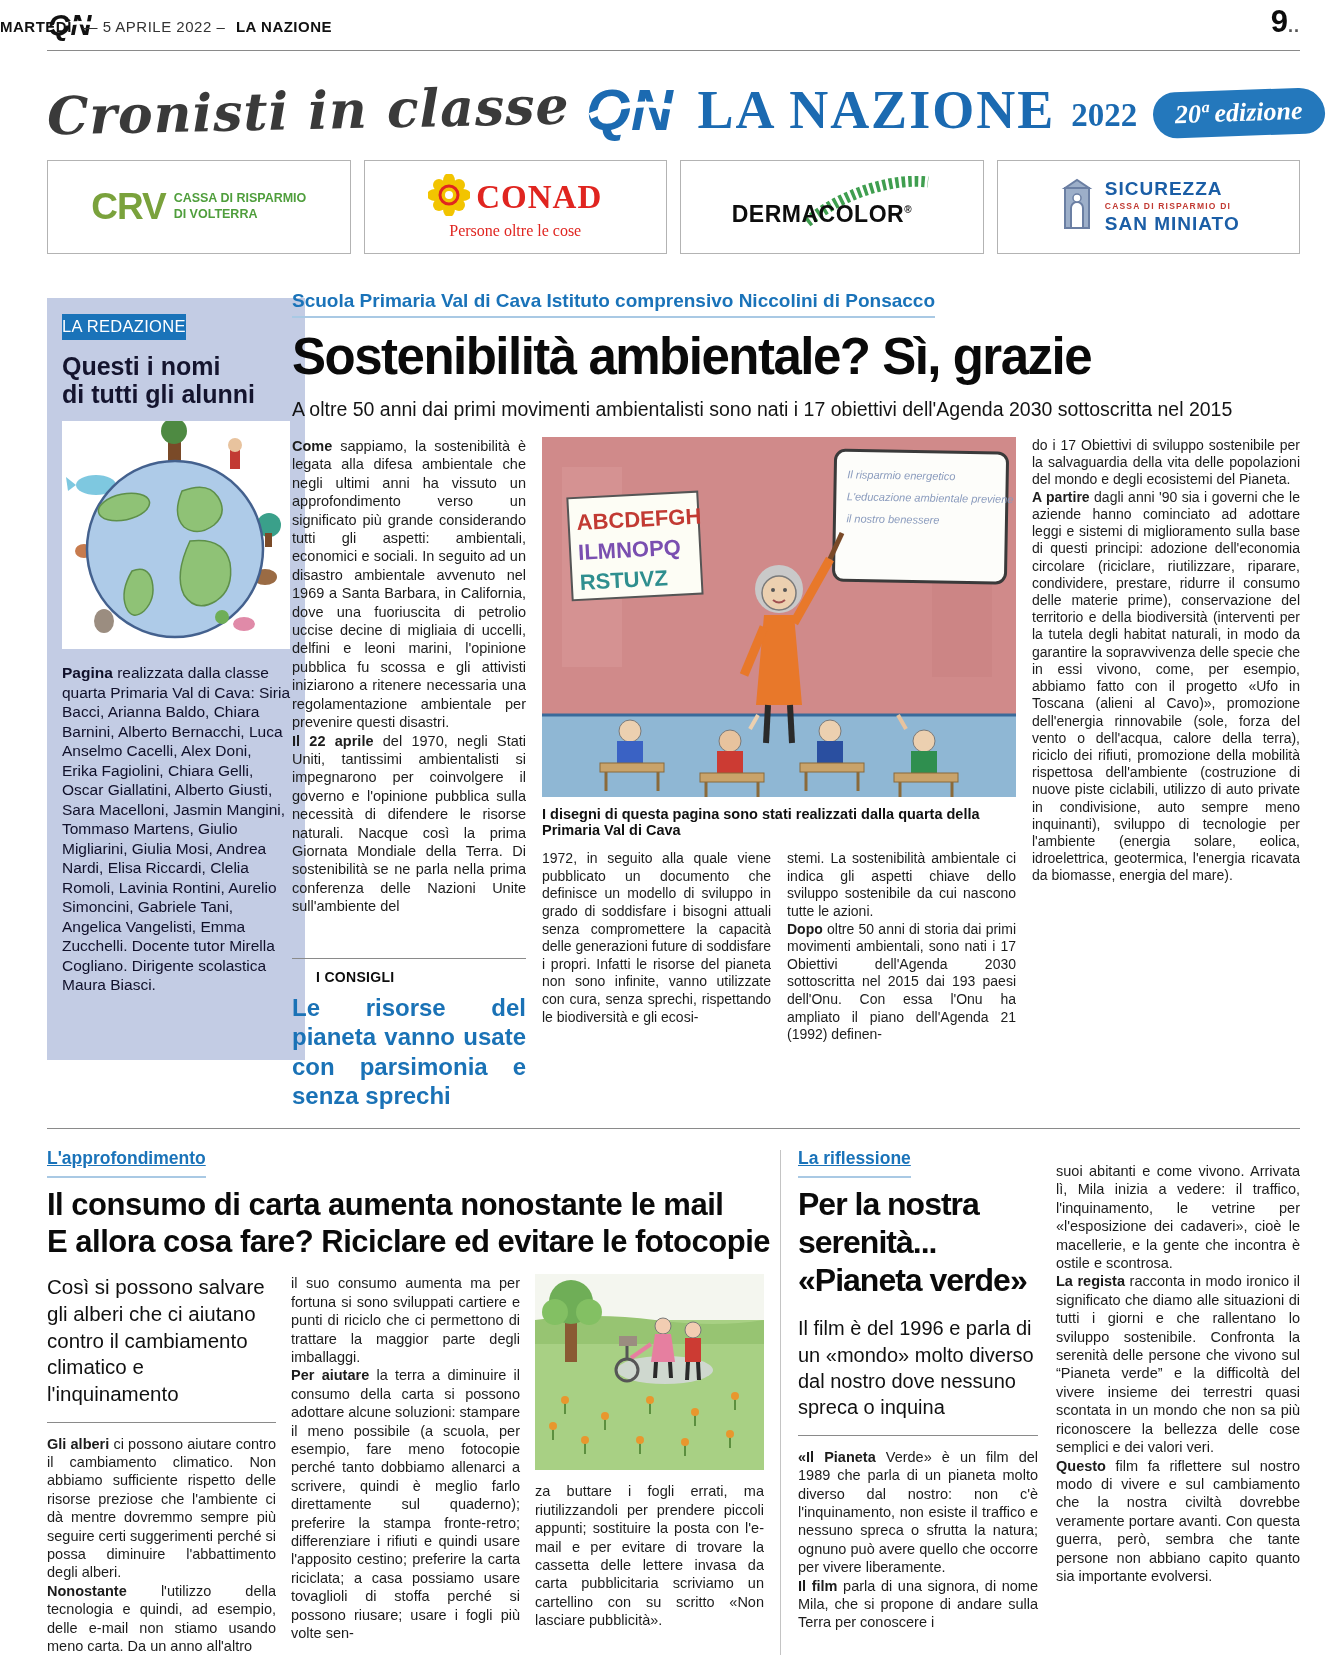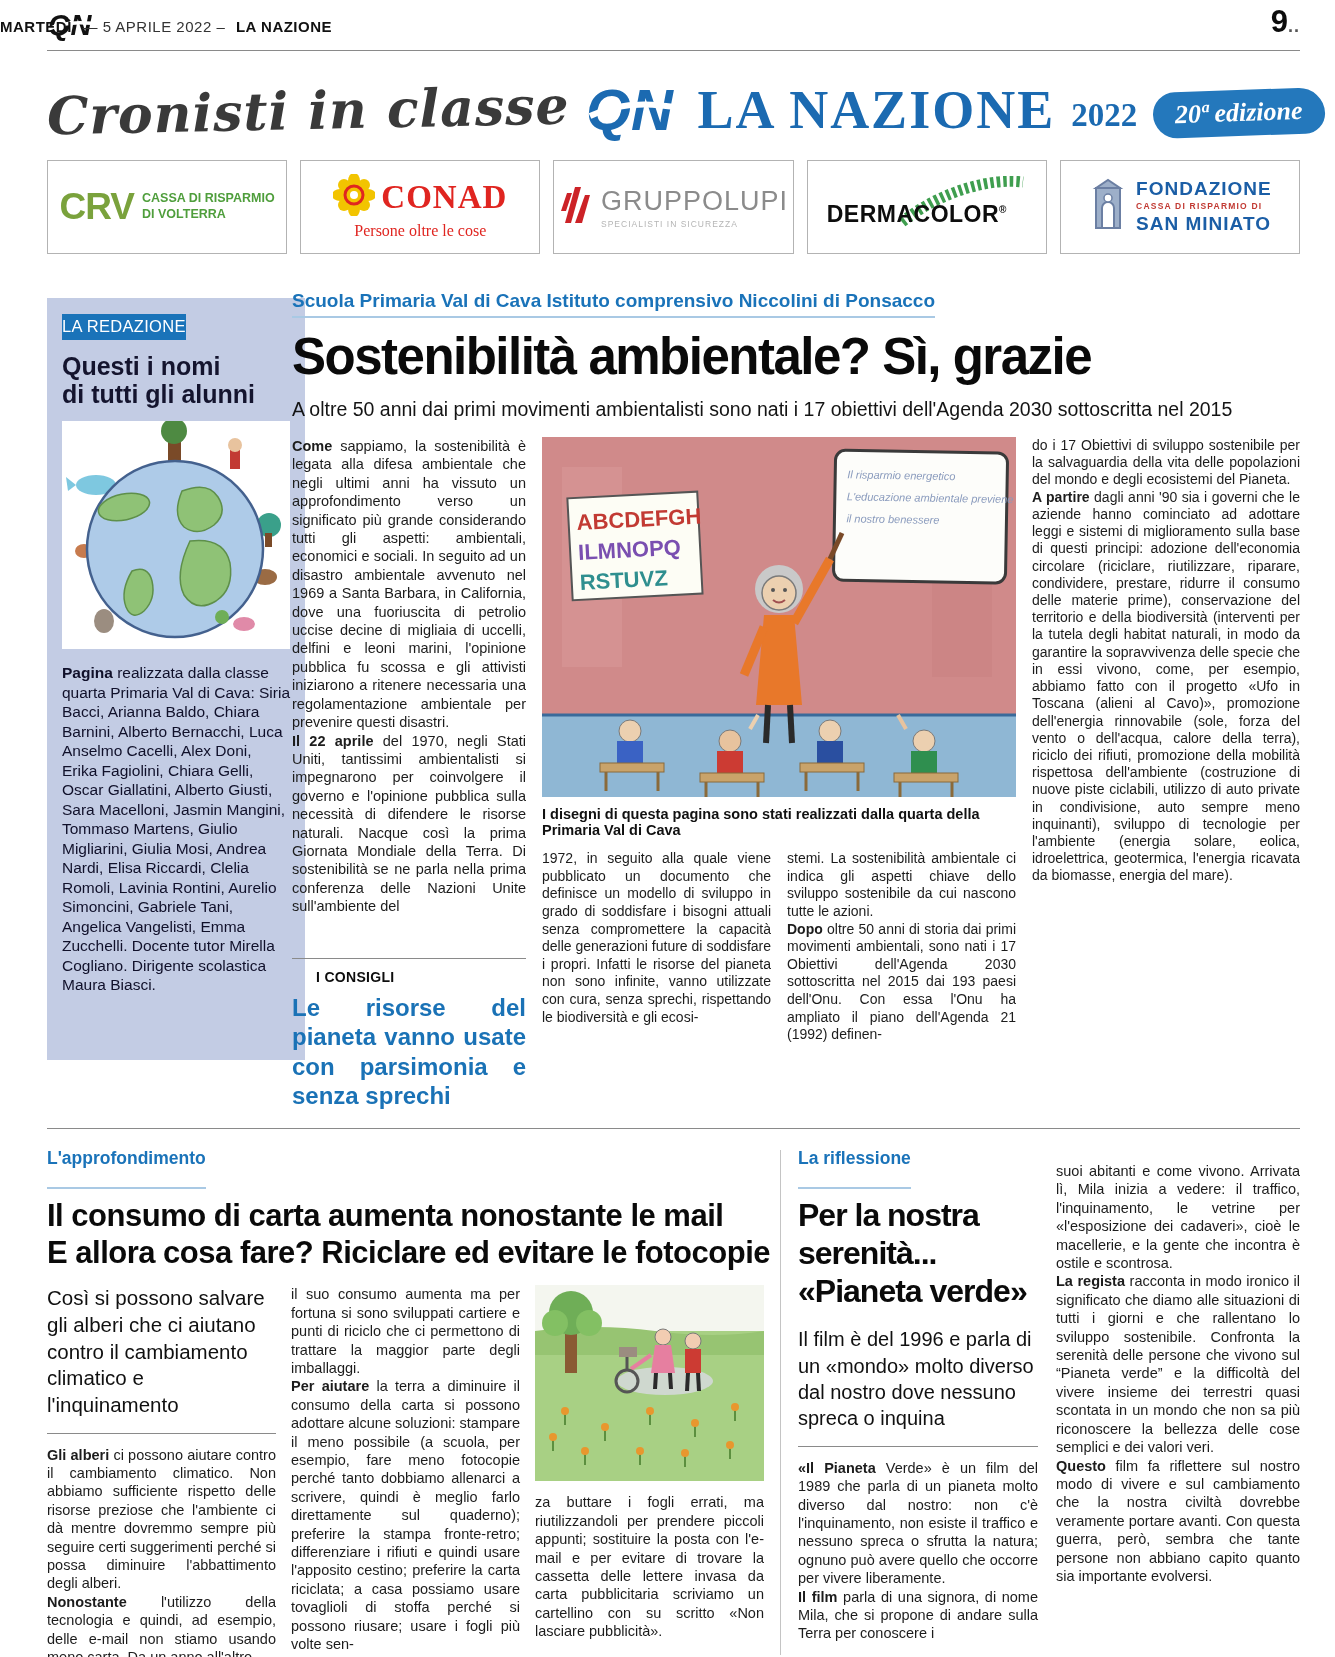--- a/index.html
+++ b/index.html
@@ -72,21 +72,21 @@
   .mid-cols .mc { flex:1; height:262px; overflow:hidden; font-size:14px; line-height:1.26; text-align:justify; }
   .consigli { border-top:1px solid #8a8a8a; margin-top:16px; padding-top:10px; }
   .consigli-label { font-size:14px; font-weight:bold; color:#0d0d0d; letter-spacing:.3px;margin-left:24px; }
   .consigli-text { font-size:24px; font-weight:bold; color:#1a72b6; line-height:1.22; margin-top:8px; }
 
   
   .bottom-rule { position:absolute; left:47px; right:35px; top:1128px; border-top:1px solid #8a8a8a; }
   .vert-divider { position:absolute; left:780px; top:1150px; height:505px; width:1px; background:#c4c4c4; }
 
   .bl { position:absolute; left:47px; top:1148px; width:717px; }
-  .kicker-sm { display:inline-block; color:#1a73b9; font-weight:bold; font-size:17.5px; border-bottom:2px solid #a9c9e4; padding-bottom:18px; }
+  .kicker-sm { display:inline-block; color:#1a73b9; font-weight:bold; font-size:17.5px; border-bottom:2px solid #a9c9e4; padding-bottom:7px;text-decoration:underline; }
   .bl-headline { font-size:31px; font-weight:bold; letter-spacing:-0.5px; line-height:1.2; color:#0a0a0a; margin-top:8px; white-space:nowrap; }
   .bl-cols { display:flex; gap:15px; margin-top:14px; }
   .bl-col { width:229px; text-align:justify; font-size:14.5px; line-height:1.27; }
   .bl-col p { margin:0; }
   .standfirst { font-size:20.5px; line-height:1.3; color:#101010; text-align:left; }
   .sf-rule { border-top:1px solid #8a8a8a; margin:14px 0 12px; }
   .park-img { width:229px; height:196px; display:block; }
   .bl-col3-text { margin-top:12px; height:165px; overflow:hidden; }
   .bl-body { height:330px; overflow:hidden; }
 
@@ -156,51 +156,38 @@
               <circle cx="21" cy="21" r="9" fill="#f2c400" stroke="#e02520" stroke-width="3"></circle>
               <circle cx="21" cy="21" r="4" fill="#fff"></circle>
             </svg>
           </span>
           <span class="conad-name">CONAD</span>
         </div>
         <div class="conad-tag">Persone oltre le cose</div>
       </div>
     </div>
     <div class="sponsor">
-      <span>
-        <svg width="34" height="44" viewBox="0 0 34 44">
-          <path d="M6 40 L16 4 L22 4 L12 40 Z" fill="#cc2227"></path>
-          <path d="M16 40 L26 12 L31 12 L23 40 Z" fill="#cc2227"></path>
-          <path d="M2 28 L8 10 L13 10 L7 28 Z" fill="#cc2227"></path>
-        </svg>
-      </span>
-      <span class="gl-stack">
-        <span class="gl-name">GRUPPOLUPI</span>
-        <span class="gl-tag">SPECIALISTI IN SICUREZZA</span>
-      </span>
-    </div>
-    <div class="sponsor">
       <div class="derma-wrap">
         <svg width="130" height="56" viewBox="0 0 130 56">
           <path d="M5 46 C45 14 95 2 126 6" stroke="#3f9e4f" stroke-width="11" fill="none" stroke-dasharray="3.5 3"></path>
         </svg>
         <div class="derma-name"><span>DERMACOLOR</span><sup>®</sup></div>
       </div>
     </div>
     <div class="sponsor">
       <span>
         <svg width="40" height="54" viewBox="0 0 40 54">
           <rect x="8" y="10" width="24" height="40" fill="#9dafc9" stroke="#6b7fa3" stroke-width="2"></rect>
           <path d="M8 10 L20 2 L32 10 Z" fill="#9dafc9" stroke="#6b7fa3" stroke-width="2"></path>
           <path d="M14 50 L14 30 A6 6 0 0 1 26 30 L26 50 Z" fill="#fff" stroke="#6b7fa3" stroke-width="2"></path>
           <circle cx="20" cy="20" r="4" fill="#fff" stroke="#6b7fa3" stroke-width="1.5"></circle>
         </svg>
       </span>
       <span class="fond-lines">
-        <span class="fond-1">FONDAZIONE</span>
+        <span class="fond-1">SICUREZZA</span>
         <span class="fond-2">CASSA DI RISPARMIO DI</span>
         <span class="fond-3">SAN MINIATO</span>
       </span>
     </div>
   </div>
 
   <div class="sidebar">
     <span class="redazione-badge">LA REDAZIONE</span>
     <div class="sidebar-title">
       <div>Questi i nomi</div>

